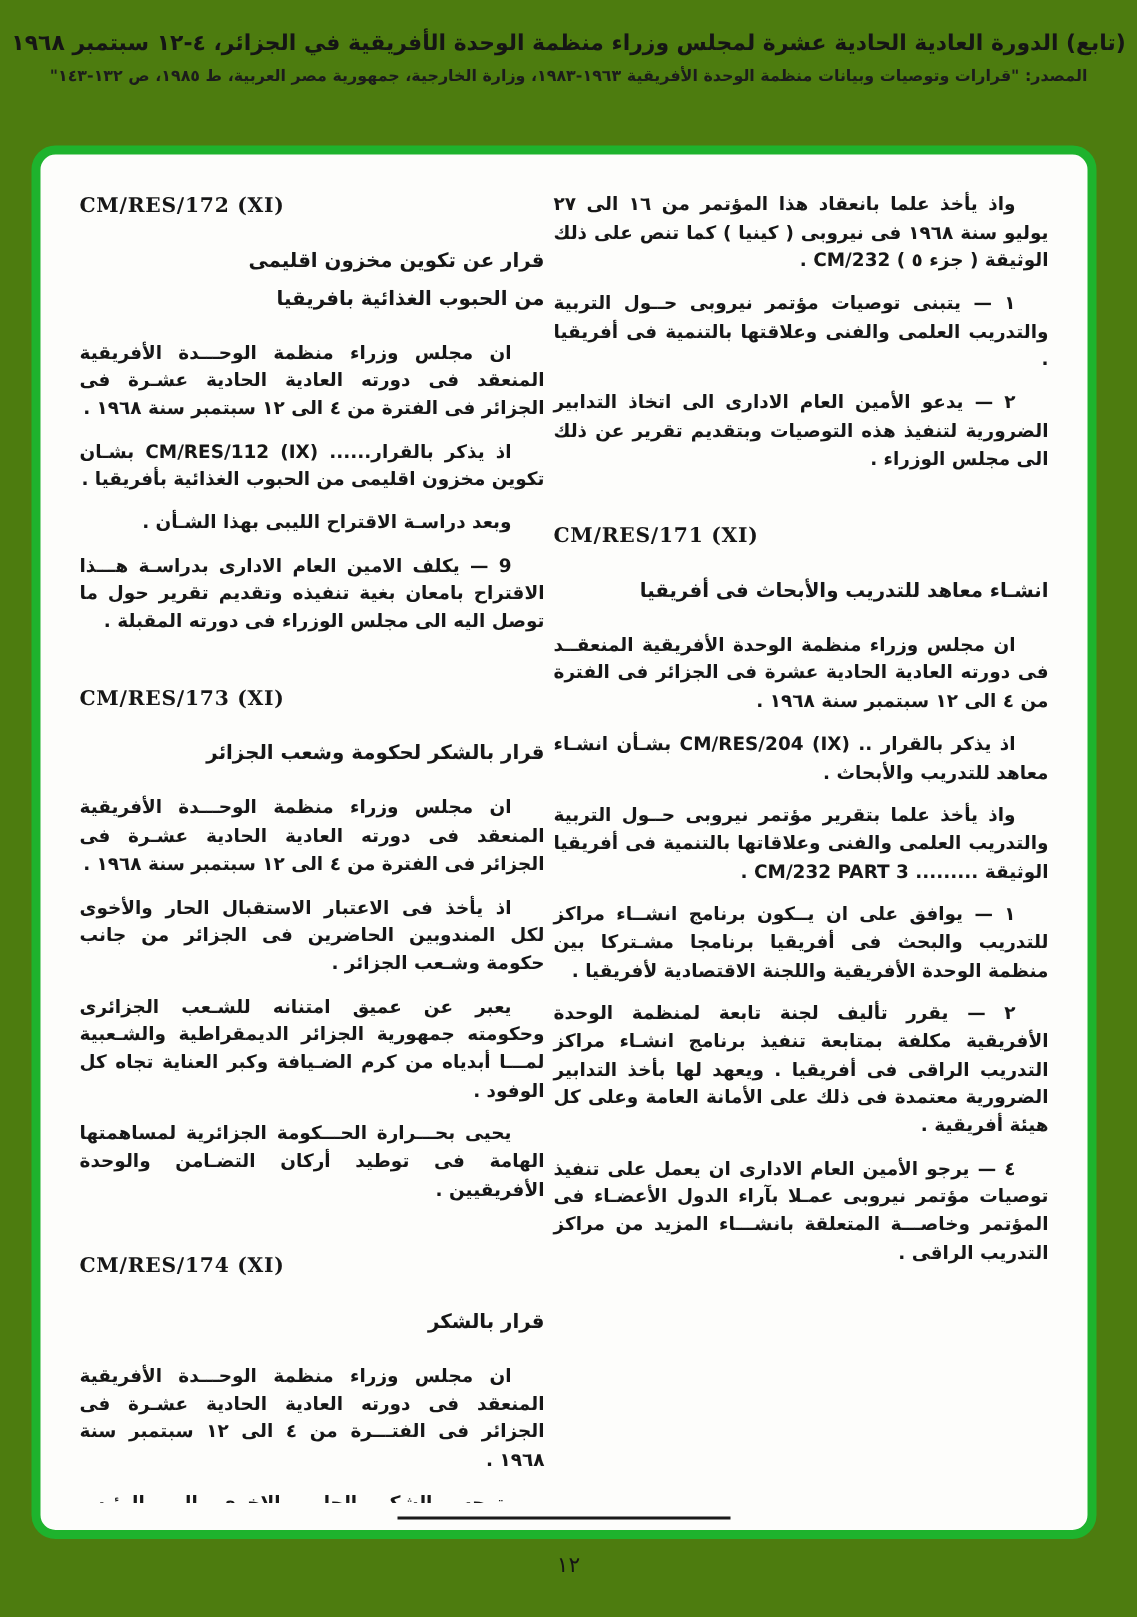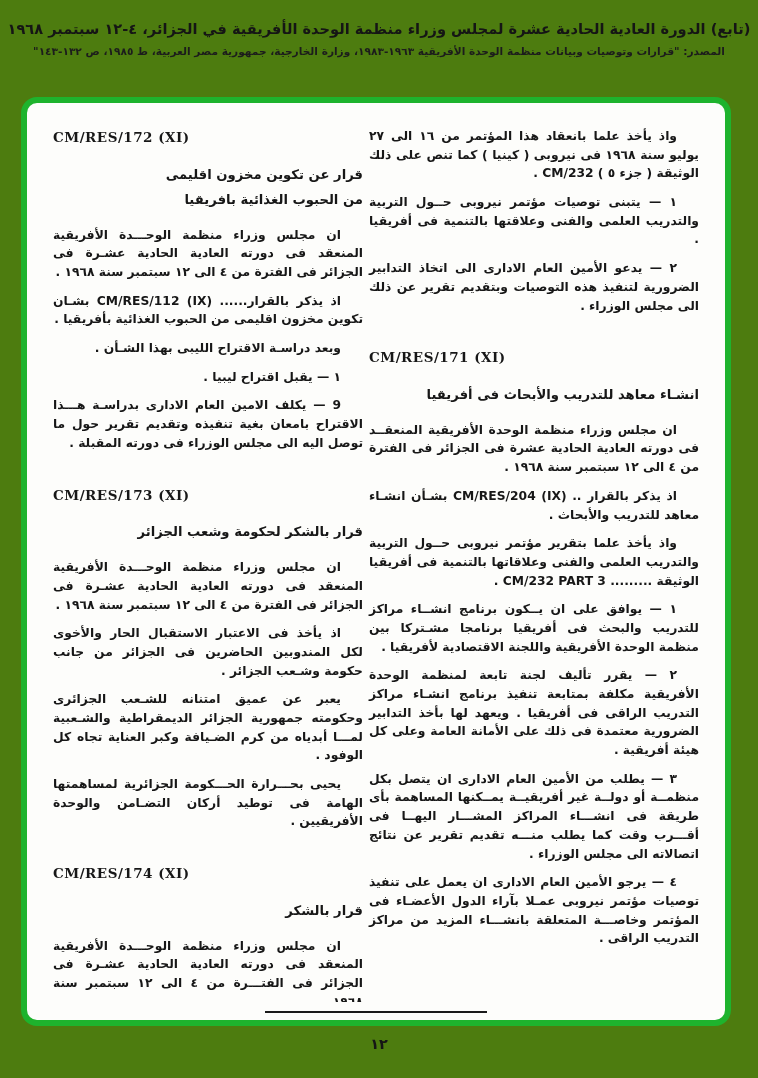--- a/index.html
+++ b/index.html
@@ -103,21 +103,21 @@
     border-top: 2px solid #1a1a1a;
     height: 0;
   }
   .pagenum {
     position: absolute;
     top: 1036px;
     left: 0;
     right: 0;
     text-align: center;
     font-size: 14.5px;
-    font-weight: 700;
+    font-weight: 400;
     direction: rtl;
   }
 </style>
 </head>
 <body>
 
 <div class="page">
 
   <div class="hdr">
     <div class="hdr-line1">(تابع) الدورة العادية الحادية عشرة لمجلس وزراء منظمة الوحدة الأفريقية في الجزائر، ٤-١٢ سبتمبر ١٩٦٨</div>
@@ -130,31 +130,29 @@
           <div class="block para">واذ يأخذ علما بانعقاد هذا المؤتمر من ١٦ الى ٢٧ يوليو سنة ١٩٦٨ فى نيروبى ( كينيا ) كما تنص على ذلك الوثيقة ( جزء ٥ ) CM/232 .</div>
           <div class="block para">١ — يتبنى توصيات مؤتمر نيروبى حــول التربية والتدريب العلمى والفنى وعلاقتها بالتنمية فى أفريقيا .</div>
           <div class="block para">٢ — يدعو الأمين العام الادارى الى اتخاذ التدابير الضرورية لتنفيذ هذه التوصيات وبتقديم تقرير عن ذلك الى مجلس الوزراء .</div>
           <div class="block code">CM/RES/171  (XI)</div>
           <div class="block heading">انشـاء معاهد للتدريب والأبحاث فى أفريقيا</div>
           <div class="block para">ان مجلس وزراء منظمة الوحدة الأفريقية المنعقــد فى دورته العادية الحادية عشرة فى الجزائر فى الفترة من ٤ الى ١٢ سبتمبر سنة ١٩٦٨ .</div>
           <div class="block para">اذ يذكر بالقرار .. CM/RES/204 (IX) بشـأن انشـاء معاهد للتدريب والأبحاث .</div>
           <div class="block para">واذ يأخذ علما بتقرير مؤتمر نيروبى حــول التربية والتدريب العلمى والفنى وعلاقاتها بالتنمية فى أفريقيا الوثيقة ......... CM/232 PART 3 .</div>
           <div class="block para">١ — يوافق على ان يــكون برنامج انشــاء مراكز للتدريب والبحث فى أفريقيا برنامجا مشـتركا بين منظمة الوحدة الأفريقية واللجنة الاقتصادية لأفريقيا .</div>
           <div class="block para">٢ — يقرر تأليف لجنة تابعة لمنظمة الوحدة الأفريقية مكلفة بمتابعة تنفيذ برنامج انشـاء مراكز التدريب الراقى فى أفريقيا . ويعهد لها بأخذ التدابير الضرورية معتمدة فى ذلك على الأمانة العامة وعلى كل هيئة أفريقية .</div>
-          <div class="block para">٣ — يطلب من الأمين العام الادارى ان يتصل بكل منظمــة أو دولــة غير أفريقيــة يمــكنها المساهمة بأى طريقة فى انشـــاء المراكز المشـــار اليهــا فى أقـــرب وقت كما يطلب منـــه تقديم تقرير عن نتائج اتصالاته الى مجلس الوزراء .</div>
           <div class="block para">٤ — يرجو الأمين العام الادارى ان يعمل على تنفيذ توصيات مؤتمر نيروبى عمـلا بآراء الدول الأعضـاء فى المؤتمر وخاصـــة المتعلقة بانشـــاء المزيد من مراكز التدريب الراقى .</div>
         </section>
       <section class="col col-second">
           <div class="block code">CM/RES/172  (XI)</div>
           <div class="block heading">قرار عن تكوين مخزون اقليمى
 من الحبوب الغذائية بافريقيا</div>
           <div class="block para">ان مجلس وزراء منظمة الوحـــدة الأفريقية المنعقد فى دورته العادية الحادية عشـرة فى الجزائر فى الفترة من ٤ الى ١٢ سبتمبر سنة ١٩٦٨ .</div>
           <div class="block para">اذ يذكر بالقرار...... CM/RES/112 (IX) بشـان تكوين مخزون اقليمى من الحبوب الغذائية بأفريقيا .</div>
           <div class="block para">وبعد دراسـة الاقتراح الليبى بهذا الشـأن .</div>
-          <div class="block para">١ — يقبل اقتراح ليبيا .</div>
           <div class="block para">9 — يكلف الامين العام الادارى بدراسـة هـــذا الاقتراح بامعان بغية تنفيذه وتقديم تقرير حول ما توصل اليه الى مجلس الوزراء فى دورته المقبلة .</div>
           <div class="block code">CM/RES/173  (XI)</div>
           <div class="block heading">قرار بالشكر لحكومة وشعب الجزائر</div>
           <div class="block para">ان مجلس وزراء منظمة الوحـــدة الأفريقية المنعقد فى دورته العادية الحادية عشـرة فى الجزائر فى الفترة من ٤ الى ١٢ سبتمبر سنة ١٩٦٨ .</div>
           <div class="block para">اذ يأخذ فى الاعتبار الاستقبال الحار والأخوى لكل المندوبين الحاضرين فى الجزائر من جانب حكومة وشـعب الجزائر .</div>
           <div class="block para">يعبر عن عميق امتنانه للشـعب الجزائرى وحكومته جمهورية الجزائر الديمقراطية والشـعبية لمـــا أبدياه من كرم الضـيافة وكبر العناية تجاه كل الوفود .</div>
           <div class="block para">يحيى بحـــرارة الحـــكومة الجزائرية لمساهمتها الهامة فى توطيد أركان التضـامن والوحدة الأفريقيين .</div>
           <div class="block code">CM/RES/174  (XI)</div>
           <div class="block heading">قرار بالشكر</div>
           <div class="block para">ان مجلس وزراء منظمة الوحـــدة الأفريقية المنعقد فى دورته العادية الحادية عشـرة فى الجزائر فى الفتـــرة من ٤ الى ١٢ سبتمبر سنة ١٩٦٨ .</div>

